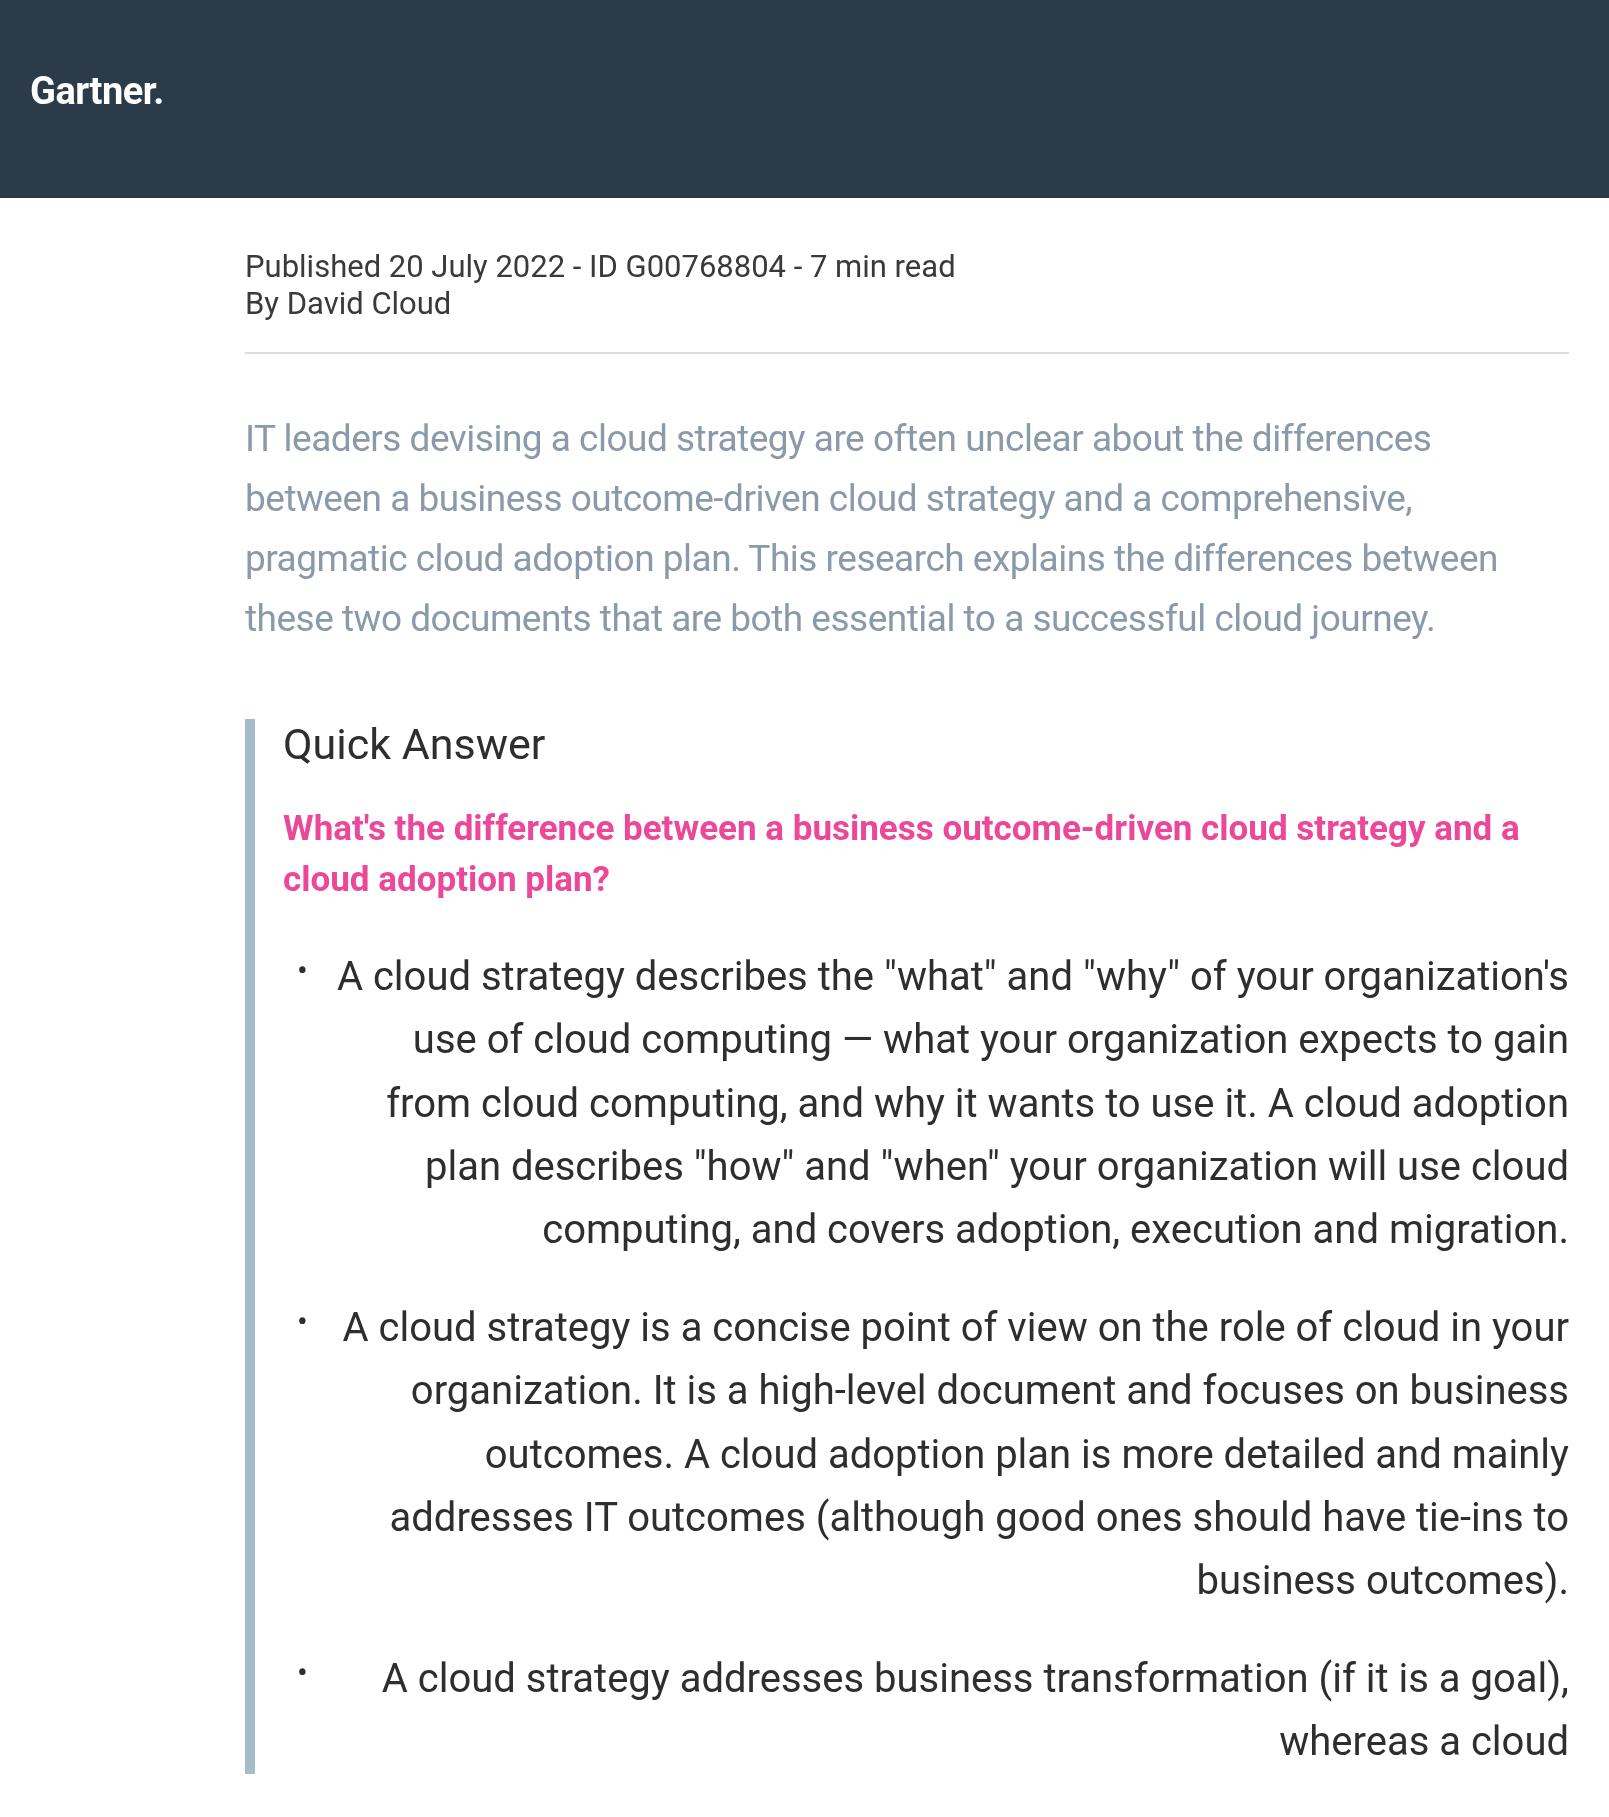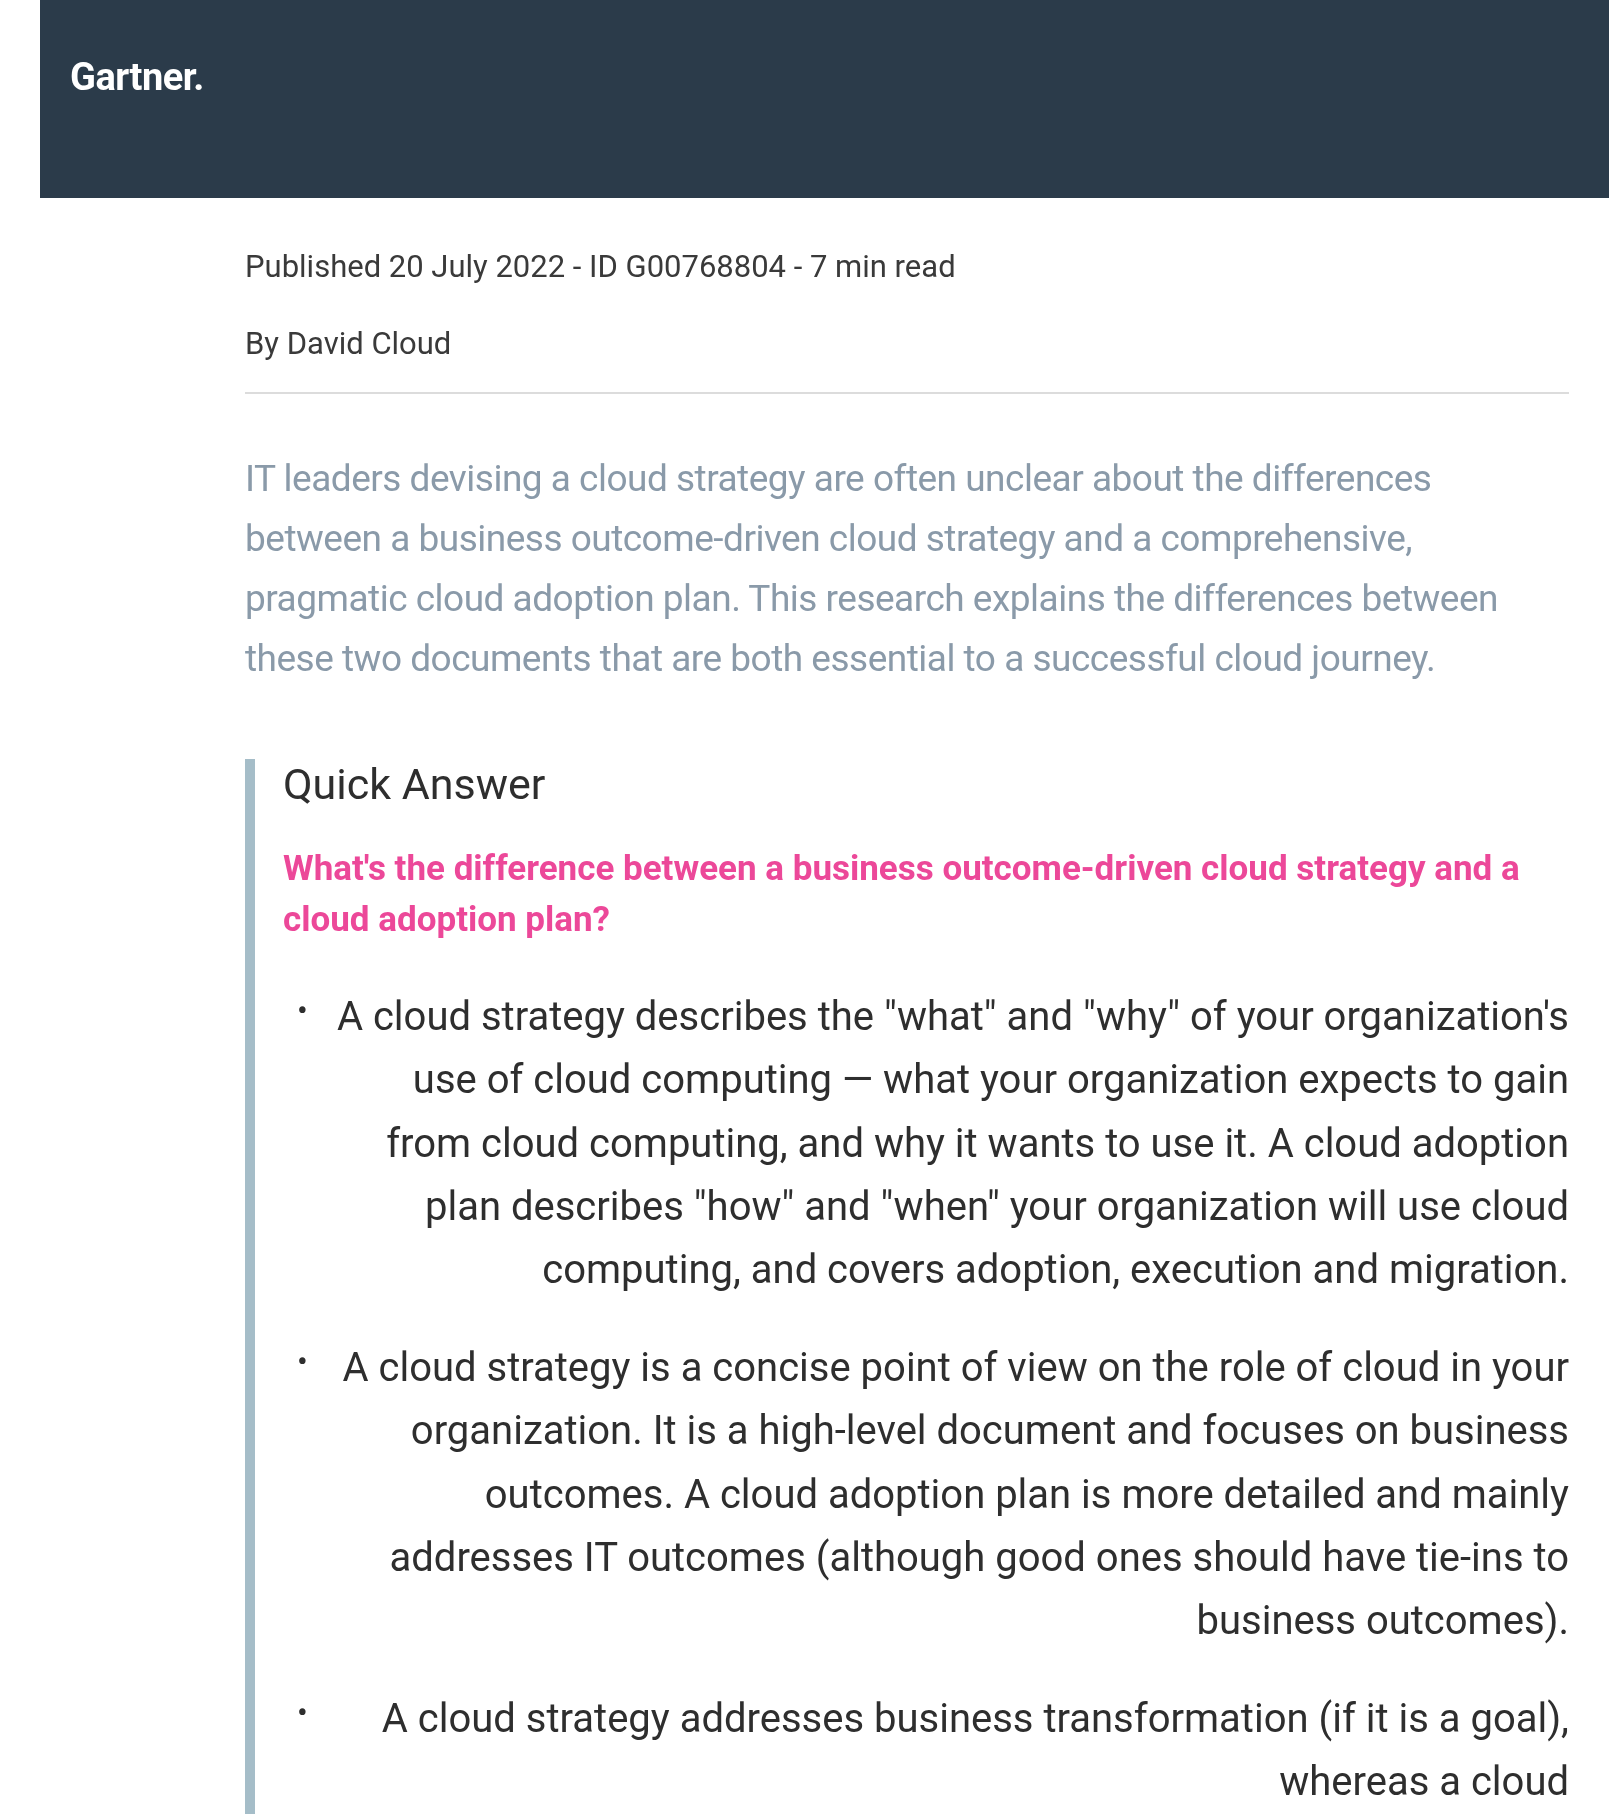--- a/index.html
+++ b/index.html
@@ -5,22 +5,21 @@
     * { margin: 0; padding: 0; box-sizing: border-box; }
     body {
       font-family: -apple-system, BlinkMacSystemFont, "Segoe UI", Roboto, Helvetica, Arial, sans-serif;
       background: #ffffff;
       color: #333333;
       width: 1609px;
     }
     .header {
       background: #2b3b4a;
       height: 198px;
-      padding: 55px 30px;
-      margin-left: 40px;
+      padding: 69px 30px;
     }
     .logo {
       color: #ffffff;
       font-size: 38px;
       font-weight: 700;
       letter-spacing: -0.5px;
     }
     .content {
       padding: 50px 40px 0 245px;
       max-width: 1609px;
@@ -29,21 +28,20 @@
       font-size: 72px;
       font-weight: 400;
       color: #2e2e2e;
       line-height: 1.35;
       margin-bottom: 45px;
       letter-spacing: -1px;
     }
     .meta {
       font-size: 31px;
       color: #3a3a3a;
-      margin-bottom: 40px;
       font-weight: 400;
     }
     .byline {
       font-size: 31px;
       color: #3a3a3a;
       margin-bottom: 30px;
     }
     .divider {
       border: none;
       border-top: 2px solid #dcdcdc;

